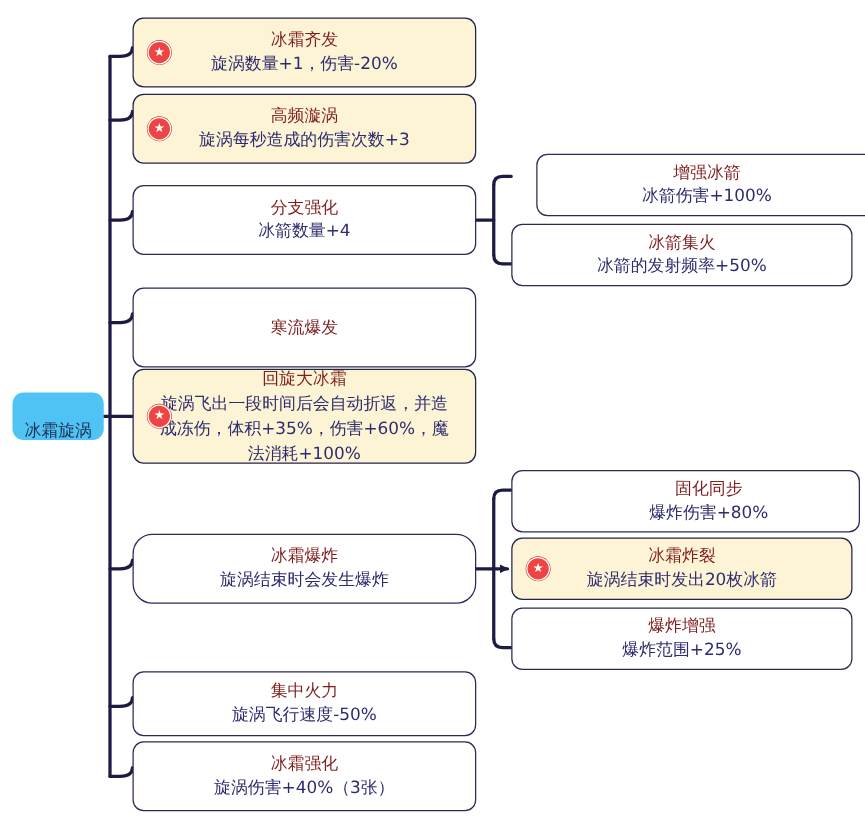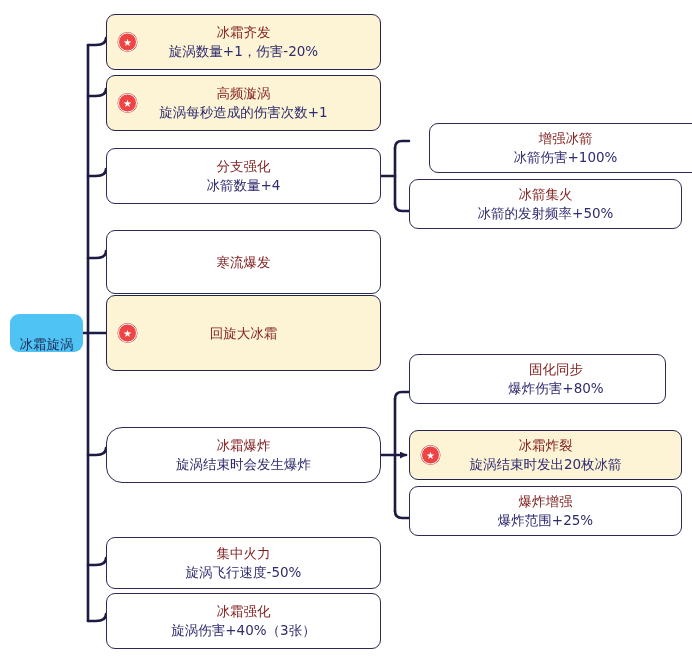--- a/index.html
+++ b/index.html
@@ -141,35 +141,36 @@
 
   <div class="node hl" style="left:106px; top:14px; width:275px; height:56px;">
     <span class="badge">★</span>
     <span class="title">冰霜齐发</span>
     <span class="desc">旋涡数量+1，伤害-20%</span>
   </div>
 
   <div class="node hl" style="left:106px; top:75px; width:275px; height:56px;">
     <span class="badge">★</span>
     <span class="title">高频漩涡</span>
-    <span class="desc">旋涡每秒造成的伤害次数+1</span>
+    <span class="desc">旋涡每秒造成的伤害次数+3</span>
   </div>
 
   <div class="node" style="left:106px; top:148px; width:275px; height:56px;">
     <span class="title">分支强化</span>
     <span class="desc">冰箭数量+4</span>
   </div>
 
   <div class="node" style="left:106px; top:230px; width:275px; height:64px;">
     <span class="title">寒流爆发</span>
   </div>
 
   <div class="node hl" style="left:106px; top:295px; width:275px; height:76px;">
     <span class="badge">★</span>
     <span class="title">回旋大冰霜</span>
+    <span class="desc wrap">旋涡飞出一段时间后会自动折返，并造成冻伤，体积+35%，伤害+60%，魔法消耗+100%</span>
   </div>
 
   <div class="node" style="left:106px; top:427px; width:275px; height:56px;border-radius:16px;">
     <span class="title">冰霜爆炸</span>
     <span class="desc">旋涡结束时会发生爆炸</span>
   </div>
 
   <div class="node" style="left:106px; top:537px; width:275px; height:52px;">
     <span class="title">集中火力</span>
     <span class="desc">旋涡飞行速度-50%</span>
@@ -183,21 +184,21 @@
   <div class="node" style="left:409px; top:123px; width:273px; height:50px;margin-left:20px;">
     <span class="title">增强冰箭</span>
     <span class="desc">冰箭伤害+100%</span>
   </div>
 
   <div class="node" style="left:409px; top:179px; width:273px; height:50px;">
     <span class="title">冰箭集火</span>
     <span class="desc">冰箭的发射频率+50%</span>
   </div>
 
-  <div class="node" style="left:409px; top:354px; width:257px; height:50px;padding-left:43px;">
+  <div class="node" style="left:409px; top:376px; width:279px; height:50px;padding-left:43px;">
     <span class="title">固化同步</span>
     <span class="desc">爆炸伤害+80%</span>
   </div>
 
   <div class="node hl" style="left:409px; top:430px; width:273px; height:50px;">
     <span class="badge">★</span>
     <span class="title">冰霜炸裂</span>
     <span class="desc">旋涡结束时发出20枚冰箭</span>
   </div>
 

